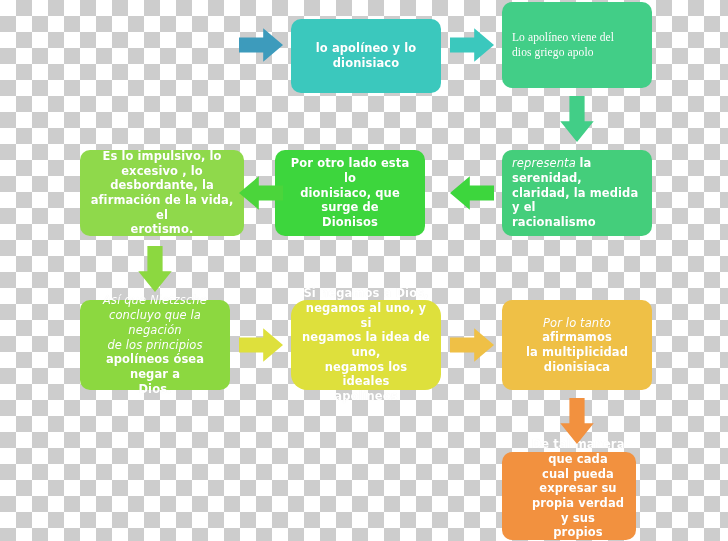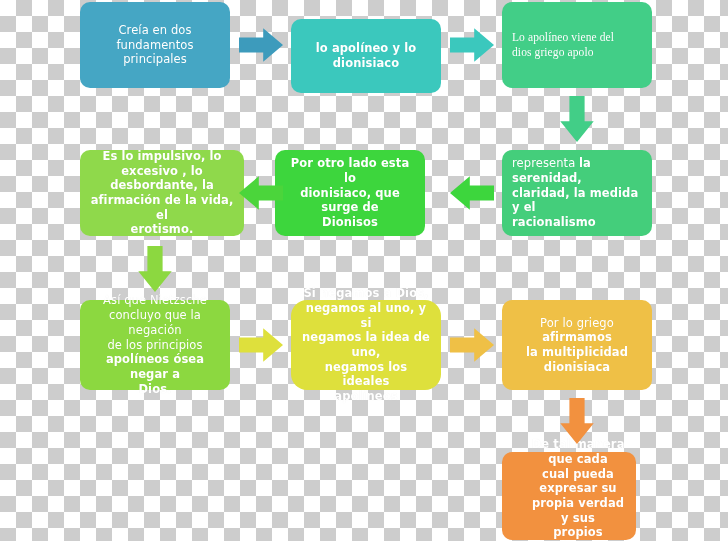--- a/index.html
+++ b/index.html
@@ -33,37 +33,34 @@
     justify-content: center;
     text-align: center;
     padding: 6px 10px;
     line-height: 1.28;
     font-size: 11.5px;
     letter-spacing: 0.1px;
     text-shadow: 0 0 1px rgba(0,0,0,0.06);
   }
   .node .txt { width: 100%; }
   .node b { font-weight: bold; }
-  .node .thin { font-weight: normal; }
+  .node .thin { font-weight: normal; font-style: italic; }
   .node.left-align {
     justify-content: flex-start;
     text-align: left;
   }
   .arrow {
     position: absolute;
   }
   .arrow svg { display: block; }
 </style>
 </head>
 <body>
 
 <div id="canvas">
-    <div class="node" style="left: 80px; top: 2px; width: 150px; height: 86px; background-color: rgb(69, 166, 196);">
-      <span class="txt">Creía en dos<br>fundamentos principales</span>
-    </div>
     <div class="node" style="left: 291px; top: 19px; width: 150px; height: 74px; background-color: rgb(59, 200, 189); font-weight: bold;">
       <span class="txt"><b>lo apolíneo y lo<br>dionisiaco</b></span>
     </div>
     <div class="node left-align" style="left: 502px; top: 2px; width: 150px; height: 86px; background-color: rgb(66, 206, 135); font-family: Liberation Serif, serif;">
       <span class="txt">Lo apolíneo viene del<br>dios griego apolo</span>
     </div>
     <div class="node left-align" style="left: 502px; top: 150px; width: 150px; height: 86px; background-color: rgb(68, 206, 123);">
       <span class="txt"><span class="thin">representa </span><b>la serenidad,<br>claridad, la medida y el<br>racionalismo</b></span>
     </div>
     <div class="node" style="left: 275px; top: 150px; width: 150px; height: 86px; background-color: rgb(61, 214, 61); font-weight: bold;">
@@ -72,21 +69,21 @@
     <div class="node" style="left: 80px; top: 150px; width: 164px; height: 86px; background-color: rgb(143, 217, 75); font-weight: bold;">
       <span class="txt"><b>Es lo impulsivo, lo<br>excesivo , lo<br>desbordante, la<br>afirmación de la vida, el<br>erotismo.</b></span>
     </div>
     <div class="node" style="left: 80px; top: 300px; width: 150px; height: 90px; background-color: rgb(140, 216, 64); justify-content: center;">
       <span class="txt"><span class="thin">Así que Nietzsche<br>concluyo que la negación<br>de los principios<br></span><b>apolíneos ósea negar a<br>Dios.</b></span>
     </div>
     <div class="node" style="left: 291px; top: 300px; width: 150px; height: 90px; background-color: rgb(222, 224, 60); font-weight: bold; border-radius: 16px;">
       <span class="txt"><b>Si negamos a Dios,<br>negamos al uno, y si<br>negamos la idea de uno,<br>negamos los ideales<br>apolíneos</b></span>
     </div>
     <div class="node" style="left: 502px; top: 300px; width: 150px; height: 90px; background-color: rgb(239, 192, 70);">
-      <span class="txt"><span class="thin">Por lo griego </span><b>afirmamos<br>la multiplicidad<br>dionisiaca</b></span>
+      <span class="txt"><span class="thin">Por lo tanto </span><b>afirmamos<br>la multiplicidad<br>dionisiaca</b></span>
     </div>
     <div class="node" style="left: 502px; top: 452px; width: 134px; height: 88px; background-color: rgb(242, 145, 63); font-weight: bold; padding-left: 28px;">
       <span class="txt"><b>De tal manera que cada<br>cual pueda expresar su<br>propia verdad y sus<br>propios dioses.</b></span>
     </div>
     <div class="arrow" style="left: 239px; top: 26px; width: 44px; height: 38px;">
       <svg width="44" height="38" viewBox="0 0 100 100" preserveAspectRatio="none">
         <path d="M0,30 L55,30 L55,6 L100,50 L55,94 L55,70 L0,70 Z" fill="#3D9BBC"></path>
       </svg>
     </div>
     <div class="arrow" style="left: 450px; top: 26px; width: 44px; height: 38px;">

